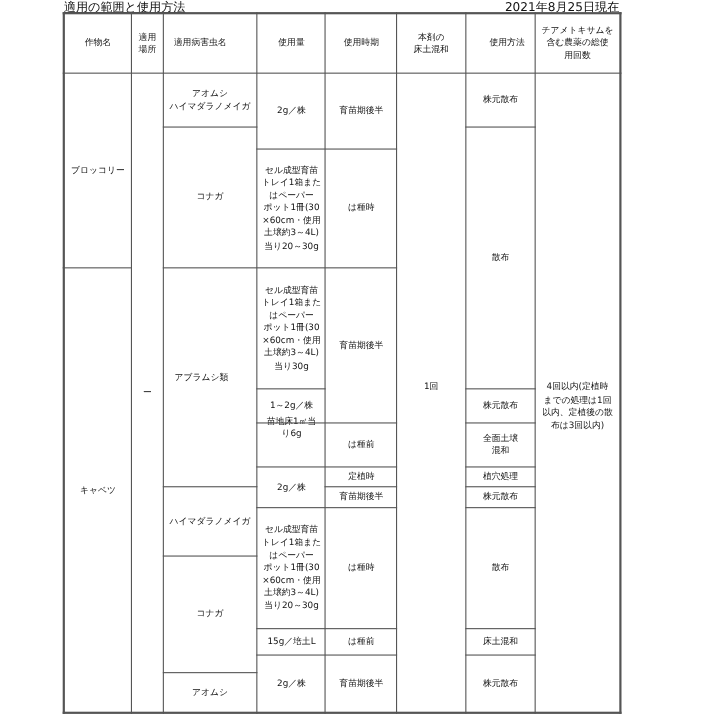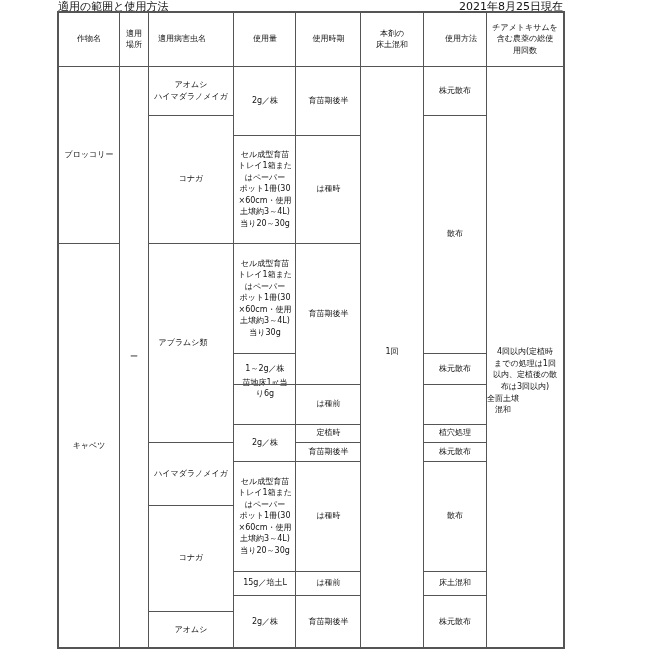--- a/index.html
+++ b/index.html
@@ -84,21 +84,21 @@
   <div class="cell" style="left:296px;top:442px;width:65px;height:19px;">育苗期後半</div>
   <div class="cell" style="left:296px;top:461px;width:65px;height:110px;">は種時</div>
   <div class="cell" style="left:296px;top:571px;width:65px;height:24px;">は種前</div>
   <div class="cell" style="left:296px;top:595px;width:65px;height:53px;">育苗期後半</div>
 
   <div class="cell" style="left:361px;top:66px;width:62px;height:572px;">1回</div>
 
   <div class="cell" style="left:423px;top:66px;width:64px;height:49px;">株元散布</div>
   <div class="cell" style="left:423px;top:115px;width:64px;height:238px;">散布</div>
   <div class="cell" style="left:423px;top:353px;width:64px;height:31px;">株元散布</div>
-  <div class="cell" style="left:423px;top:384px;width:64px;height:40px;margin-left:48px;">全面土壌
+  <div class="cell" style="left:423px;top:384px;width:64px;height:40px;">全面土壌
 混和</div>
   <div class="cell" style="left:423px;top:424px;width:64px;height:18px;">植穴処理</div>
   <div class="cell" style="left:423px;top:442px;width:64px;height:19px;">株元散布</div>
   <div class="cell" style="left:423px;top:461px;width:64px;height:110px;">散布</div>
   <div class="cell" style="left:423px;top:571px;width:64px;height:24px;">床土混和</div>
   <div class="cell" style="left:423px;top:595px;width:64px;height:53px;">株元散布</div>
 
   <div class="cell" style="left:487px;top:78px;width:76px;height:582px;">4回以内(定植時
 までの処理は1回
 以内、定植後の散

